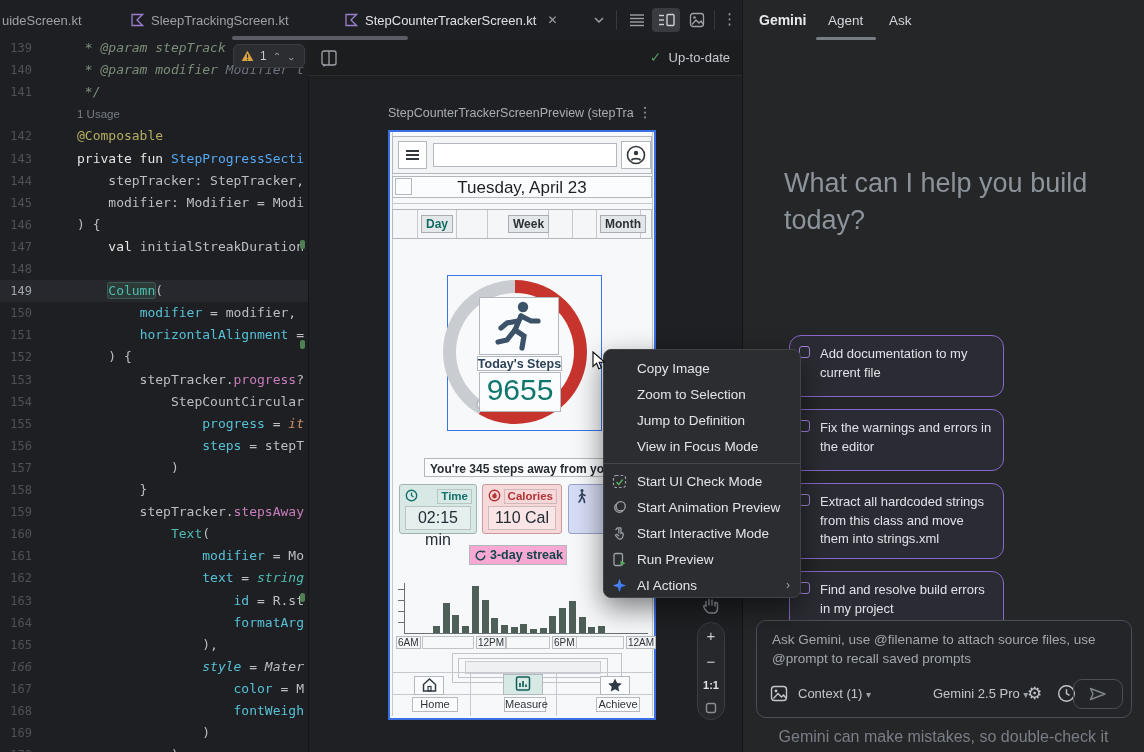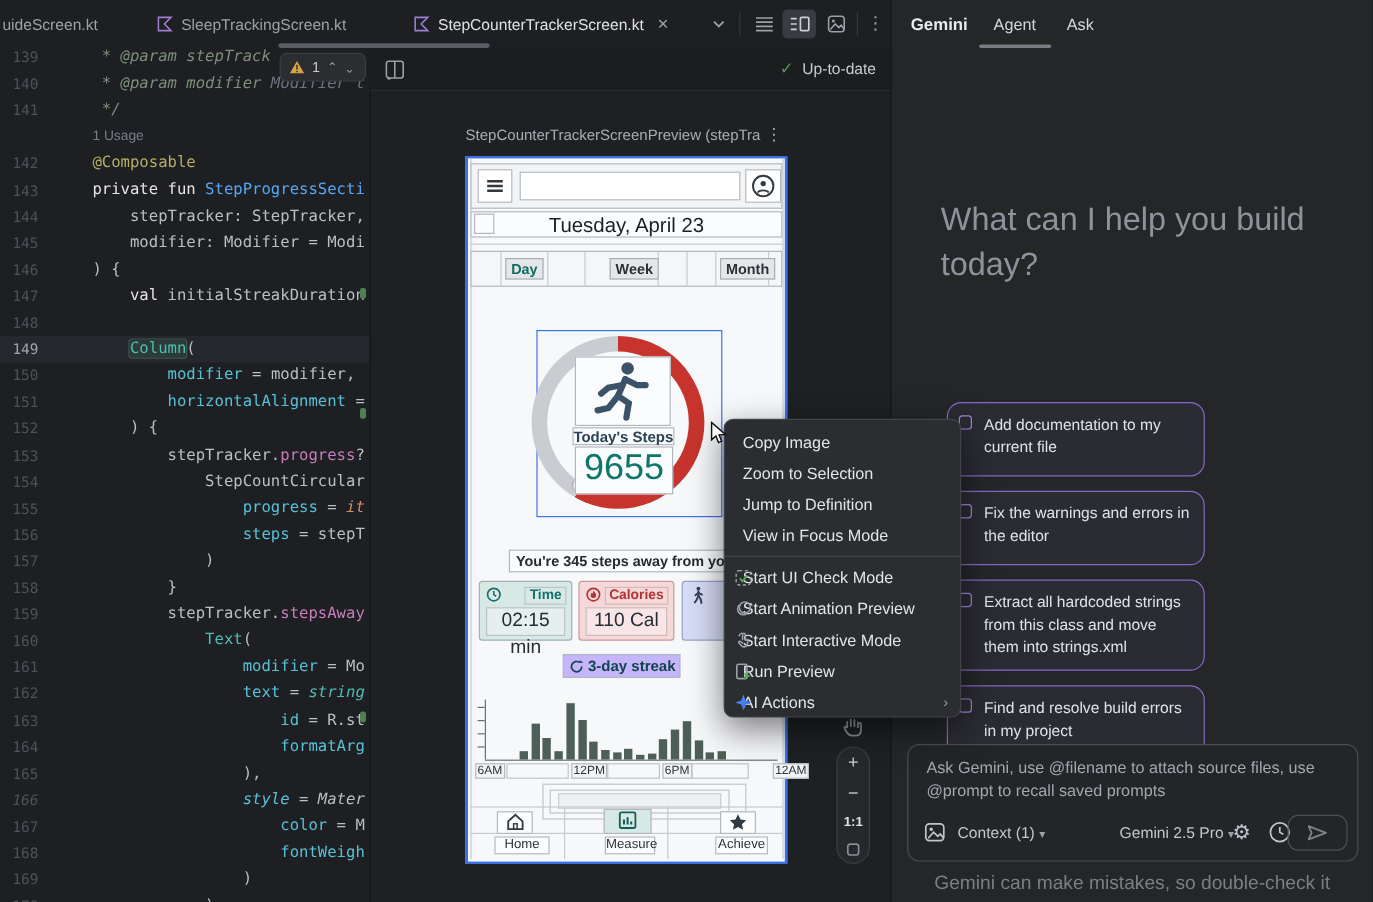--- a/index.html
+++ b/index.html
@@ -97,21 +97,21 @@
   #zoompill { left:697px; top:622px; width:28px; height:98px; background:#26282b;
               border:1px solid #3a3d42; border-radius:14px; display:flex; flex-direction:column;
               align-items:center; justify-content:space-around; color:#dfe1e5; z-index:3;}
   .zbtn { font-size:15px; color:#cdd0d6; line-height:1; }
   #zoomratio { font-size:11px; font-weight:bold; }
 
   
   #ctxmenu { left:603px; top:349px; width:198px; height:249px; background:#2b2d30;
              border:1px solid #404348; border-radius:8px; z-index:20;
              box-shadow:0 10px 28px rgba(0,0,0,.5); padding-top:5px; }
-  .mi { position:relative; height:26px; display:flex; align-items:center; padding-left:15px;
+  .mi { position:relative; height:26px; display:flex; align-items:center; padding-left:33px;
         font-size:13.5px; color:#e2e4e9; }
   .mi .ic { position:absolute; left:7px; width:17px; height:17px; display:flex;
             align-items:center; justify-content:center; }
   .msep { height:1px; background:#43464b; margin:4px 0; }
   .subarrow { position:absolute; right:10px; color:#9da2a9; font-size:12px; }
 
   
   #gemini { left:742px; top:0; width:402px; height:752px; background:#242628;
             border-left:1px solid #141517; }
   #gtabs { position:absolute; left:0; top:0; width:100%; height:40px; }
@@ -358,21 +358,21 @@
           <circle cx="7" cy="2.5" r="1.6" fill="#33415c" stroke="none"></circle>
           <path d="M7 4.5v4"></path>
           <path d="M7 6l3 1.5"></path>
           <path d="M7 6L4.5 8"></path>
           <path d="M7 8.5l2 3 .5 3"></path>
           <path d="M7 8.5l-1.5 3.5-1.5 2"></path>
         </g>
       </svg>
   </div>
 
-  <div class="abs wf" style="left:469px;top:545px;width:98px;height:20px;background:#c4b5fd;">
+  <div class="abs wf" style="left:469px;top:545px;width:98px;height:20px;background:#f9a8d4;">
     <svg style="position:absolute;left:4px;top:3px;" width="13" height="13" viewBox="0 0 13 13">
         <path d="M10.8 6.5a4.3 4.3 0 1 1-1.6-3.3" fill="none" stroke="#14444b" stroke-width="1.4"></path>
         <path d="M9 1l.5 2.5L12 3z" fill="#14444b"></path>
       </svg>
     <span class="phtxt" style="position:absolute;left:20px;top:2px;font-size:12.5px;font-weight:bold;color:#14444b;">3-day streak</span>
   </div>
 
   <div class="abs vline" style="left:404px;top:583px;height:50px;background:#6b7075;"></div>
   <div class="abs hline" style="left:398px;top:589px;width:6px;background:#6b7075;"></div>
   <div class="abs hline" style="left:398px;top:600px;width:6px;background:#6b7075;"></div>
@@ -399,21 +399,21 @@
       <div class="bar" style="height: 7px; background: rgb(77, 95, 86);"></div>
     </div>
   <div class="abs hline" style="left:404px;top:633px;width:244px;background:#6b7075;"></div>
   <div class="abs" style="left:396px;top:636px;width:256px;height:13px;">
     <span class="xlab" style="left:0;">6AM</span>
     <span class="xbox" style="left:26px;width:52px;"></span>
     <span class="xlab" style="left:80px;">12PM</span>
     <span class="xbox" style="left:110px;width:44px;"></span>
     <span class="xlab" style="left:156px;">6PM</span>
     <span class="xbox" style="left:180px;width:48px;"></span>
-    <span class="xlab" style="left:248px;">12AM</span>
+    <span class="xlab" style="left:230px;">12AM</span>
   </div>
 
   <div class="abs wf" style="left:452px;top:653px;width:170px;height:30px;border-color:#c0c4c9;"></div>
   <div class="abs wf" style="left:458px;top:658px;width:150px;height:20px;border-color:#c0c4c9;"></div>
   <div class="abs wf" style="left:465px;top:661px;width:136px;height:13px;border-color:#c9cdd2;background:#eef0f2;"></div>
 
   <div class="abs hline" style="left:392px;top:672px;width:260px;"></div>
   <div class="abs hline" style="left:392px;top:694px;width:260px;"></div>
   <div class="abs vline" style="left:470px;top:672px;height:44px;"></div>
   <div class="abs vline" style="left:556px;top:672px;height:44px;"></div>

